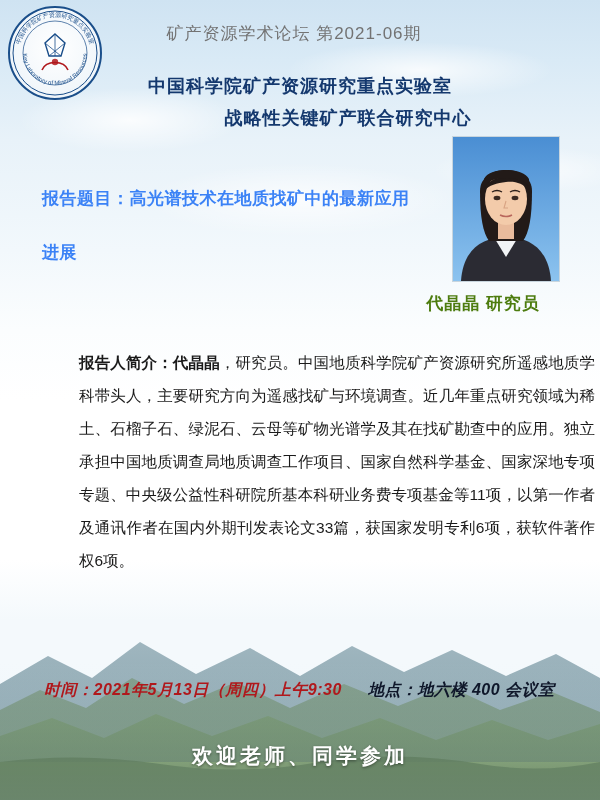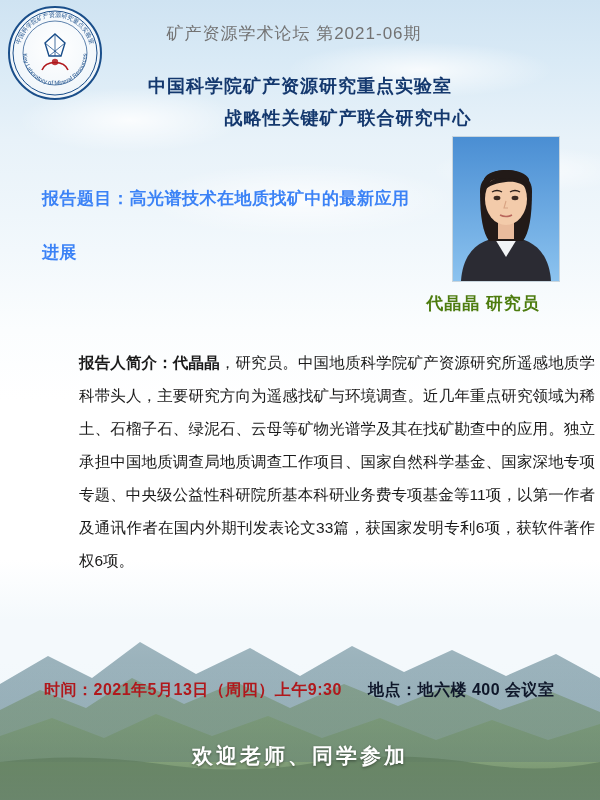--- a/index.html
+++ b/index.html
@@ -170,20 +170,21 @@
   }
   .bio b { font-weight: bold; }
 
   
   .meta-row {
     position: absolute;
     left: 0;
     top: 680px;
     width: 600px;
     height: 26px;
+    font-style: italic;
   }
   .meta-time {
     position: absolute;
     left: 44px;
     top: 0;
     color: #b0181c;
     font-size: 16px;
     font-weight: bold;
     letter-spacing: 0.5px;
   }

